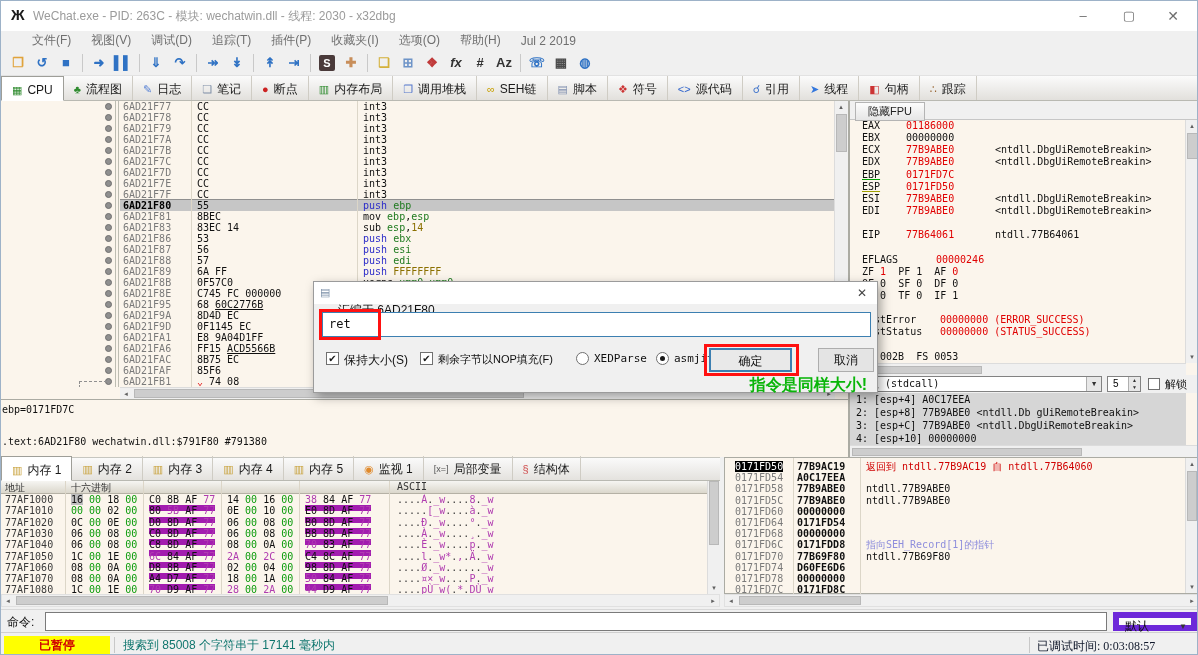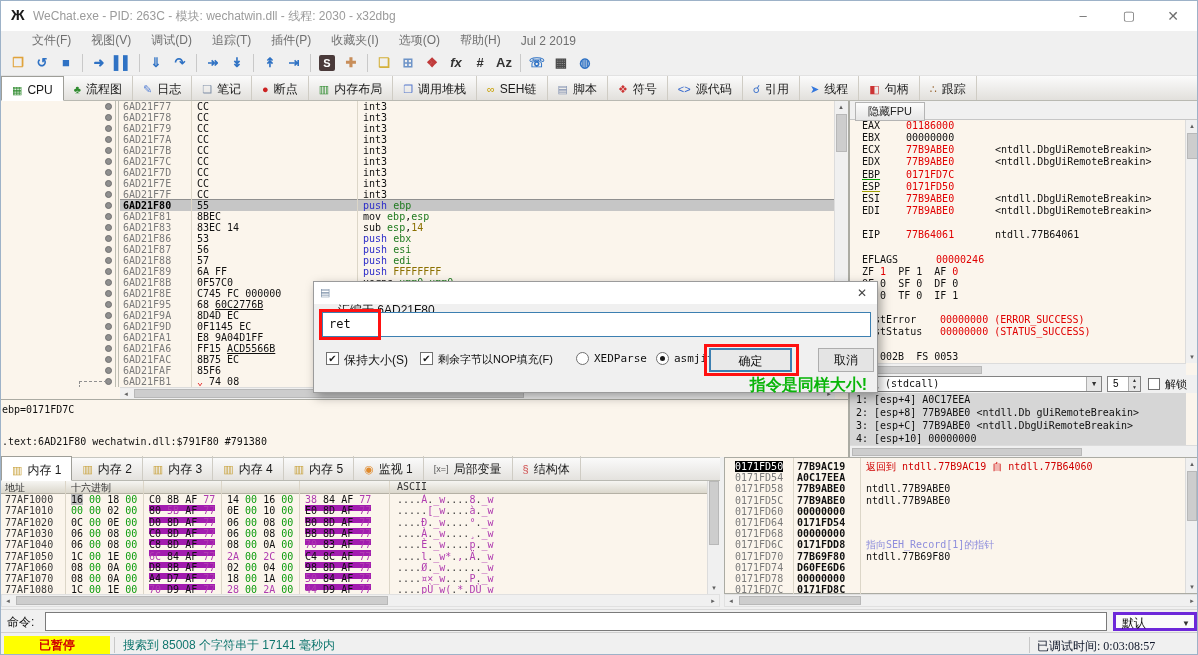--- a/index.html
+++ b/index.html
@@ -149,21 +149,21 @@
   #st-vsb { right:0; top:0; width:13px; height:135px; border-left:1px solid #DCDCDC; }
   #st-hsb { left:723px; top:593px; width:475px; height:13px; border:1px solid #E0E0E0; }
 
   
   #cmdrow { position:absolute; left:0; top:608px; right:0; height:23px; background:#F0F0F0;
             border-top:1px solid #D8D8D8; }
   #cmd-label { position:absolute; left:6px; top:4px; font-size:12px; color:#101010; }
   #cmd-input { position:absolute; left:44px; top:2px; width:1062px; height:19px; background:#FFF;
                border:1px solid #7A7A7A; }
   #cmd-profile { position:absolute; left:1112px; top:2px; width:84px; height:19px; background:#FBFBFB;
-                 border:3px solid #6d28d9; font-size:12px; line-height:17px; padding-left:6px; color:#101010; }
+                 border:6px solid #6d28d9; font-size:12px; line-height:17px; padding-left:6px; color:#101010; }
   #cmd-profile .arr { position:absolute; right:4px; top:0; font-size:8px; line-height:17px; color:#333; }
   #statusbar { position:absolute; left:0; top:631px; right:0; height:24px; background:#F0F0F0;
                border-top:1px solid #CFCFCF; }
   #status-state { position:absolute; left:3px; top:3px; width:106px; height:24px; background:#FFFF00;
                   color:#D00000; font-weight:bold; font-size:12px; text-align:center; line-height:18px; }
   .stdiv { position:absolute; top:4px; width:1px; height:16px; background:#C8C8C8; }
   #status-msg { position:absolute; left:122px; top:4px; font-size:12px; color:#0f766e; }
   #status-time { position:absolute; left:1036px; top:5px; font-size:12px; color:#0f172a;font-family:Liberation Serif, serif; }
 
   

